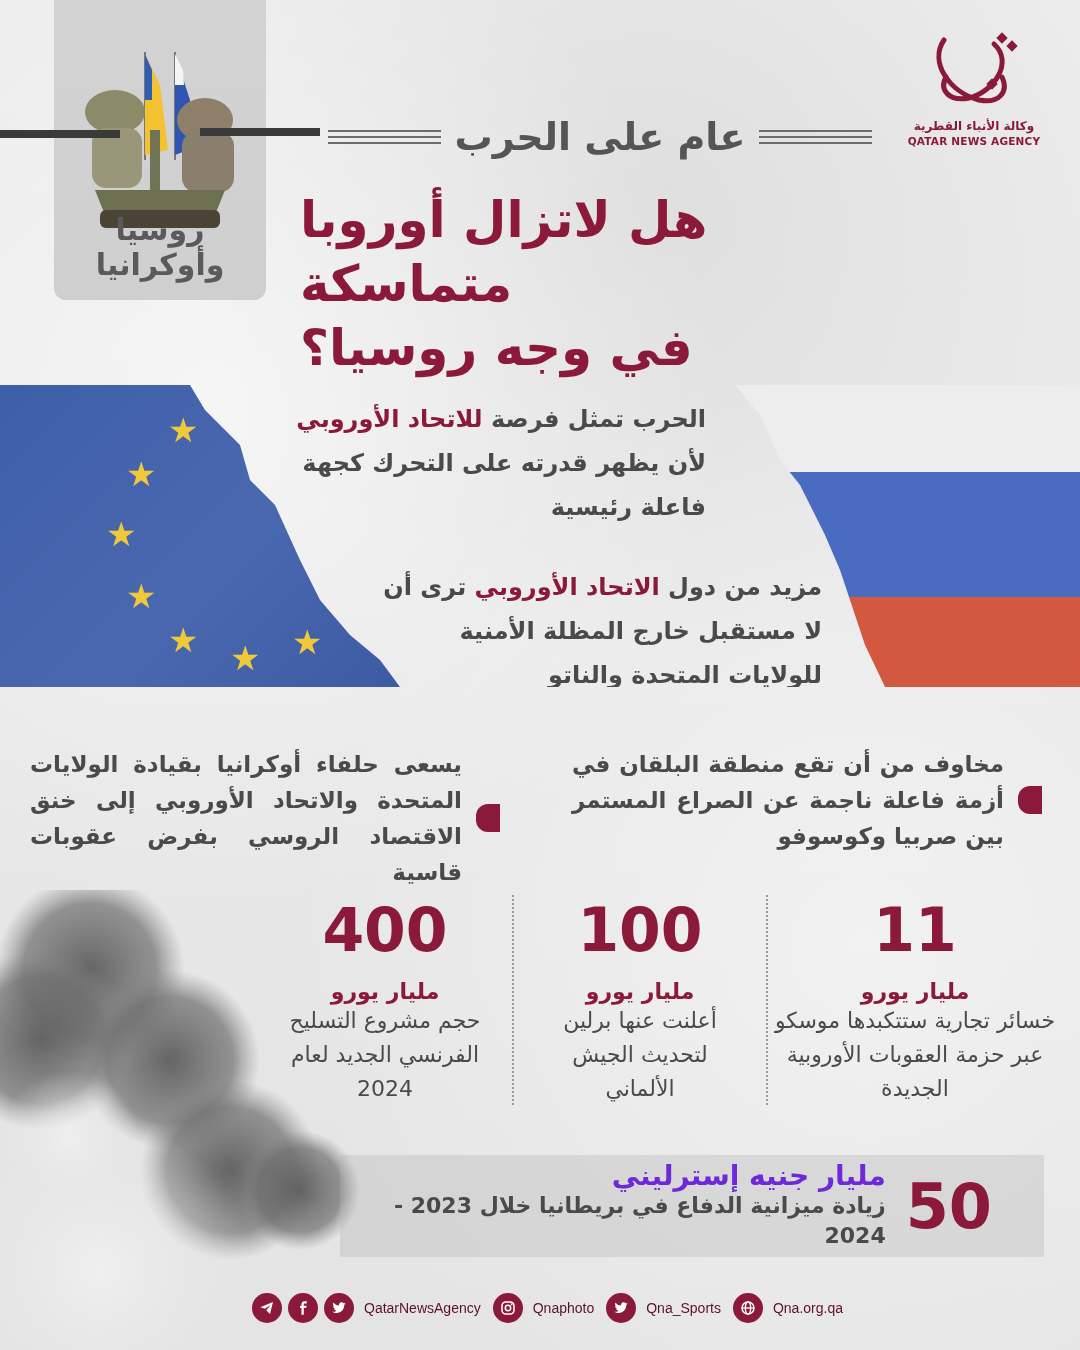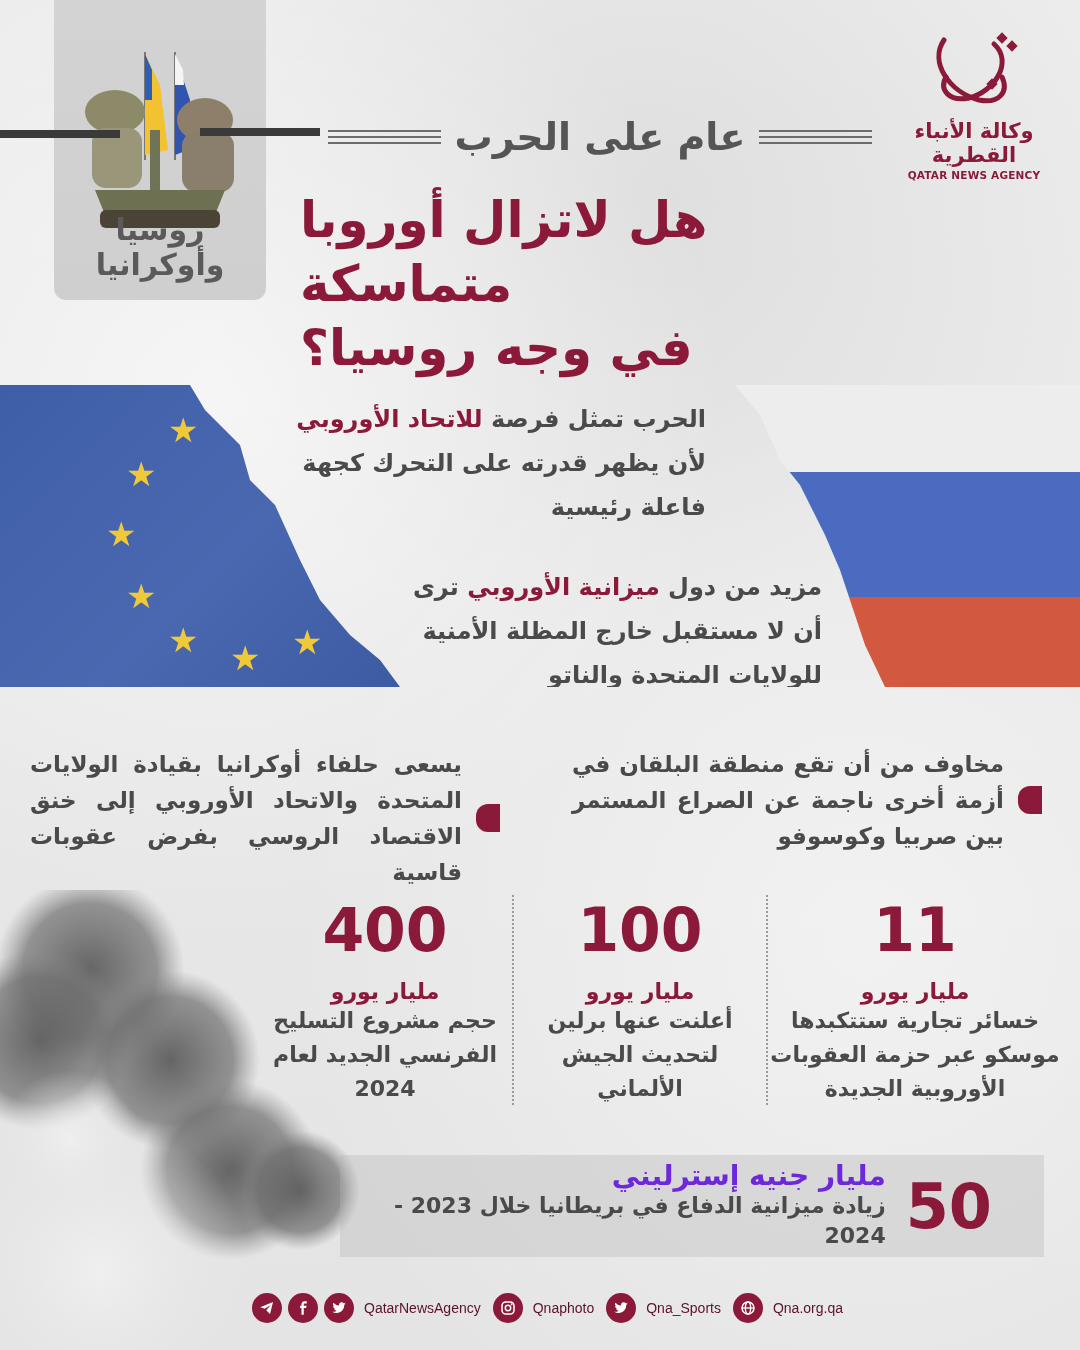--- a/index.html
+++ b/index.html
@@ -26,21 +26,21 @@
   }
   .war-card-title {
     position: absolute; bottom: 18px; left: 0; right: 0;
     text-align: center; font-weight: bold; font-size: 30px; color: #5a5a5a;
   }
   .war-art { position: absolute; left: -54px; top: 40px; width: 320px; height: 190px; direction: ltr; }
 
   
   .logo { right: 36px; top: 32px; width: 140px; height: 130px; text-align: center; direction: rtl; }
   .logo-mark { width: 100px; height: 75px; margin: 0 auto; }
-  .logo-ar { font-size: 21px; font-weight: bold; color: #8b1a3a; margin-top: 8px; }
+  .logo-ar { font-size: 12px; font-weight: bold; color: #8b1a3a; margin-top: 8px; }
   .logo-en { font-size: 10.5px; font-weight: bold; color: #8b1a3a; direction: ltr; letter-spacing: 0.2px; margin-top: 2px; }
 
   
   .kicker { left: 328px; top: 112px; width: 544px; height: 50px; display: flex; align-items: center; gap: 14px; direction: rtl; justify-content: flex-end; }
   .kicker-lines { flex: 1; height: 14px; border-top: 2px solid #6c6c6c; border-bottom: 2px solid #6c6c6c; position: relative; }
   .kicker-lines::after { content: ""; position: absolute; left: 0; right: 0; top: 4px; border-top: 2px solid #6c6c6c; }
   .kicker-text { font-size: 38px; font-weight: bold; color: #555; white-space: nowrap; }
   .headline { left: 300px; top: 188px; width: 580px; text-align: left; font-size: 50px; font-weight: bold; color: #8b1a3a; line-height: 64px; }
 
   
@@ -64,21 +64,21 @@
   .bullet-mark { width: 24px; height: 28px; background: #8b1a3a; border-radius: 0 0 0 0; border-top-left-radius: 12px; border-bottom-left-radius: 12px; flex: none; }
   .bullet-text { font-size: 23px; font-weight: bold; color: #4a4a4a; line-height: 36px; text-align: justify; text-align-last: right; }
 
   
   .smoke { left: -20px; top: 890px; width: 380px; height: 460px; pointer-events: none; }
 
   
   .stat { top: 895px; text-align: center; direction: rtl; }
   .stat-num { font-size: 60px; font-weight: bold; color: #8b1a3a; line-height: 70px; direction: ltr; }
   .stat-unit { font-size: 22px; font-weight: bold; color: #8b1a3a; margin-top: 8px; }
-  .stat-desc { font-size: 22px; font-weight: bold; color: #4a4a4a; line-height: 34px; }
+  .stat-desc { font-size: 22px; font-weight: normal; color: #4a4a4a; line-height: 34px; }
   .divider { top: 895px; width: 0; height: 210px; border-left: 2px dotted #9a9a9a; }
 
   
   .uk-box { left: 340px; top: 1155px; width: 704px; height: 102px; background: rgba(180,180,180,0.35); display: flex; align-items: center; justify-content: flex-start; padding-right: 52px; gap: 20px; direction: rtl; }
   .uk-num { font-size: 62px; font-weight: bold; color: #8b1a3a; direction: ltr; }
   .uk-unit { font-size: 28px; font-weight: bold; color: #6d28d9; line-height: 30px; }
   .uk-desc { font-size: 22px; font-weight: bold; color: #4a4a4a; line-height: 30px; }
 
   
   .footer { left: 252px; top: 1290px; height: 36px; display: flex; align-items: center; gap: 12px; direction: ltr; }
@@ -146,27 +146,27 @@
     <span class="star" style="left:168px;top:238px;">★</span>
     <span class="star" style="left:230px;top:256px;">★</span>
     <span class="star" style="left:292px;top:240px;">★</span>
   </div>
   <div class="ru-flag"></div>
 
   <div class="band-text" style="top:12px;right:374px;width:430px;">
     <span>الحرب تمثل فرصة </span><span class="hl">للاتحاد الأوروبي</span><span> لأن يظهر قدرته على التحرك كجهة فاعلة رئيسية</span>
   </div>
   <div class="band-text" style="top:180px;right:258px;width:440px;">
-    <span>مزيد من دول </span><span class="hl">ميزانية الأوروبي</span><span> ترى أن لا مستقبل خارج المظلة الأمنية للولايات المتحدة والناتو</span>
+    <span>مزيد من دول </span><span class="hl">الاتحاد الأوروبي</span><span> ترى أن لا مستقبل خارج المظلة الأمنية للولايات المتحدة والناتو</span>
   </div>
 </div>
 
 <div class="abs bullet-block" style="right:38px;top:746px;width:470px;">
   <div class="bullet-mark"></div>
-  <div class="bullet-text">مخاوف من أن تقع منطقة البلقان في أزمة أخرى ناجمة عن الصراع المستمر بين صربيا وكوسوفو</div>
+  <div class="bullet-text">مخاوف من أن تقع منطقة البلقان في أزمة فاعلة ناجمة عن الصراع المستمر بين صربيا وكوسوفو</div>
 </div>
 <div class="abs bullet-block" style="right:580px;top:746px;width:470px;">
   <div class="bullet-mark"></div>
   <div class="bullet-text">يسعى حلفاء أوكرانيا بقيادة الولايات المتحدة والاتحاد الأوروبي إلى خنق الاقتصاد الروسي بفرض عقوبات قاسية</div>
 </div>
 
 <svg class="abs smoke" viewBox="0 0 380 460">
   <defs>
     <radialGradient id="sm" cx="50%" cy="50%" r="50%">
       <stop offset="0%" stop-color="#5e5e5e" stop-opacity="0.95"></stop>

